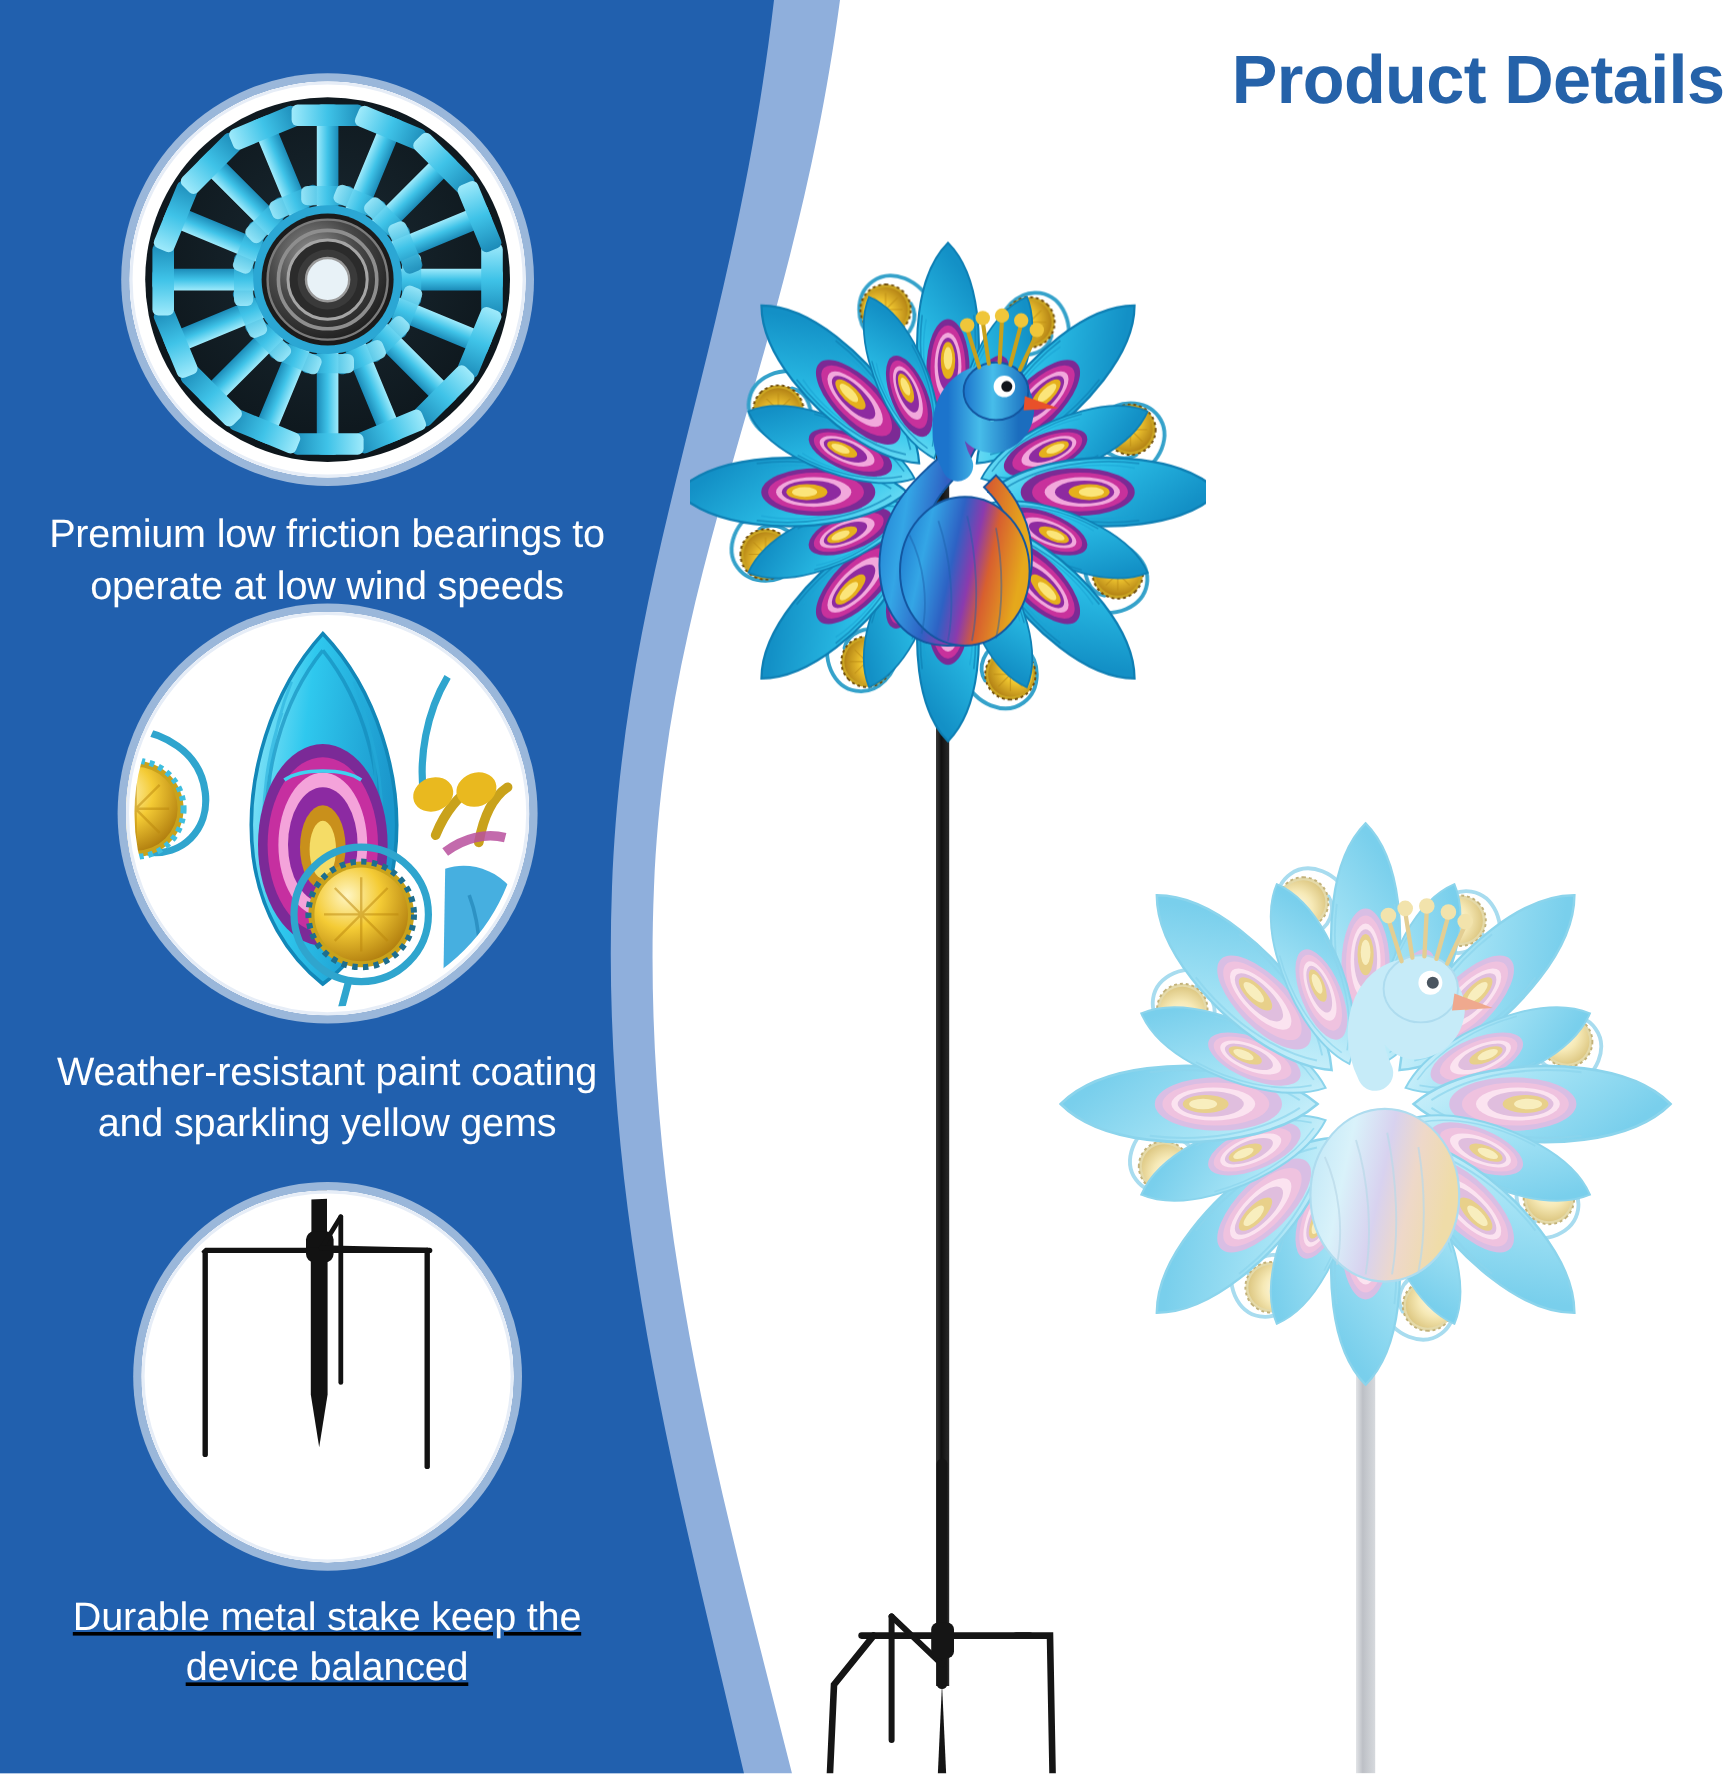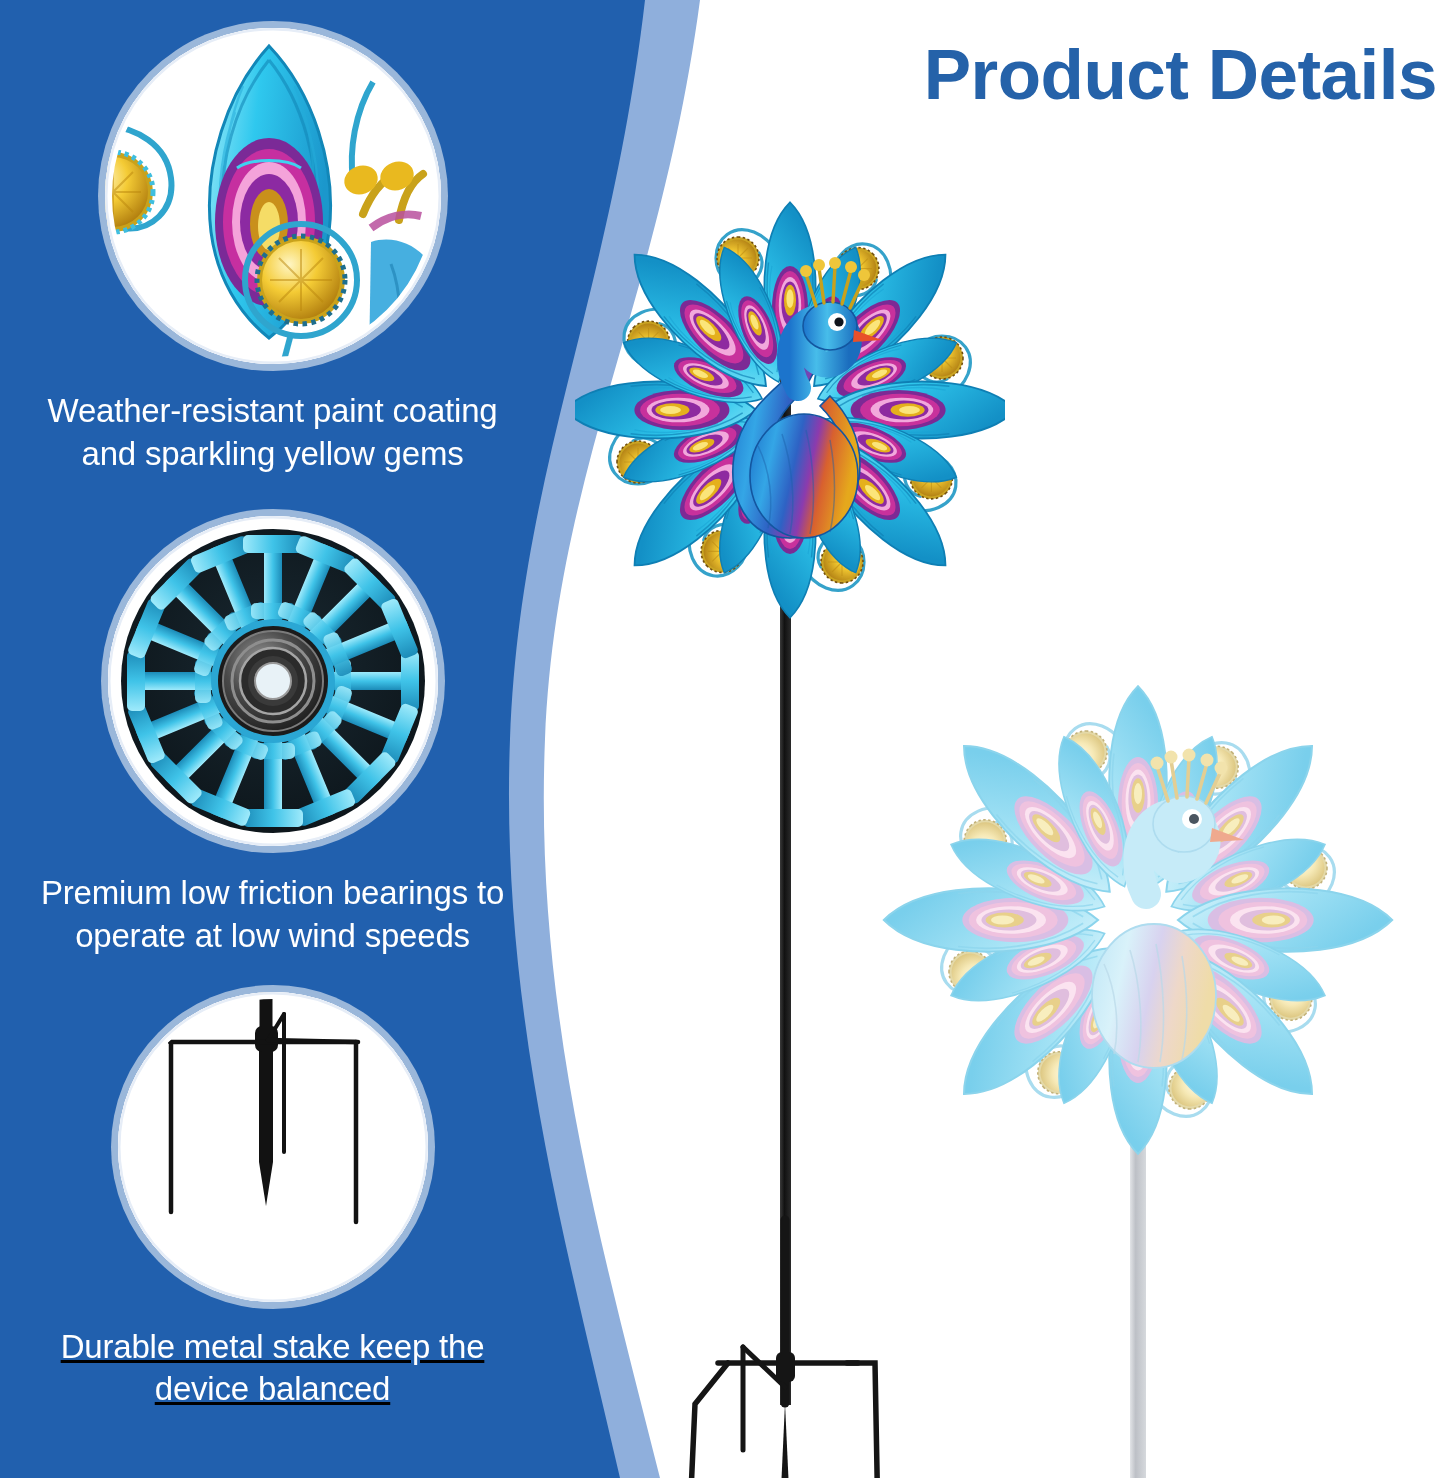--- a/index.html
+++ b/index.html
@@ -44,21 +44,21 @@
     letter-spacing:-0.2px;
     width:470px;
   }
 
   
   .title {
     position:absolute;
     right:8px; top:34px;
     z-index:6;
     color:#2562A9;
-    font-size:71px;
+    font-size:57px;
     font-weight:bold;
     letter-spacing:-0.5px;
     white-space:nowrap;
     font-family:"Liberation Sans", sans-serif;
   }
 
   
   .product-main { position:absolute; left:575px; top:120px; width:430px; height:1358px; z-index:4; }
   .product-faded { position:absolute; left:830px; top:520px; width:625px; height:958px; z-index:3; }
   .product-main svg, .product-faded svg { display:block; width:100%; height:100%; }
@@ -474,95 +474,20 @@
               <circle cx="69" cy="-160" r="6.5"></circle>
             <circle cx="83" cy="-152" r="6.5"></circle>
           </g>
         </g>
       </g>
     </svg>
   </div>
 
   <div class="left-col">
 
-    <div class="feature-block">
-      <div class="circle-frame" style="width:336px;height:336px;">
-        <svg viewBox="0 0 336 336" width="336" height="336">
-          <defs>
-            <clipPath id="clipA">
-                <circle cx="168" cy="168" r="168"></circle>
-              </clipPath>
-            <linearGradient id="bigFea" x1="0" y1="0" x2="1" y2="0.3">
-              <stop offset="0%" stop-color="#9BEAF9"></stop>
-              <stop offset="42%" stop-color="#2FC8EE"></stop>
-              <stop offset="100%" stop-color="#1B97CC"></stop>
-            </linearGradient>
-            <radialGradient id="bigGem" cx="0.35" cy="0.3" r="0.8">
-              <stop offset="0%" stop-color="#FFF6C4"></stop>
-              <stop offset="45%" stop-color="#F4CB35"></stop>
-              <stop offset="100%" stop-color="#A9750A"></stop>
-            </radialGradient>
-          </defs>
-          <g clip-path="url(#clipA)">
-            <rect width="336" height="336" fill="#ffffff"></rect>
-
-            <g transform="translate(104,18)">
-              <path d="M60,0 C18,46 -6,120 2,186 C8,232 30,268 60,292
-                       C92,268 114,232 120,186 C128,120 104,46 60,0 Z" fill="url(#bigFea)" stroke="#1287B8" stroke-width="3"></path>
-              <path d="M60,14 C26,56 8,120 14,180 M60,14 C94,56 112,120 106,180" fill="none" stroke="#1287B8" stroke-width="3" opacity="0.6"></path>
-              <path d="M26,66 C14,100 8,140 12,176 M94,66 C106,100 112,140 108,176
-                       M34,40 C20,74 14,112 16,150 M86,40 C100,74 106,112 104,150" fill="none" stroke="#24ABD8" stroke-width="2.4" opacity="0.55"></path>
-
-              <ellipse cx="60" cy="176" rx="54" ry="84" fill="#7B2A97"></ellipse>
-              <ellipse cx="60" cy="176" rx="46" ry="73" fill="#C62FA0"></ellipse>
-              <ellipse cx="60" cy="176" rx="37" ry="60" fill="#F4A3DA"></ellipse>
-              <ellipse cx="60" cy="176" rx="29" ry="48" fill="#8C2AA2"></ellipse>
-              <ellipse cx="60" cy="178" rx="19" ry="35" fill="#C9901B"></ellipse>
-              <ellipse cx="60" cy="180" rx="11" ry="24" fill="#F5DC66"></ellipse>
-              <path d="M28,122 C42,112 78,112 92,122" fill="none" stroke="#3FD2F0" stroke-width="3"></path>
-            </g>
-
-            <path d="M-10,96 C34,98 62,118 66,150 C70,182 46,204 18,200" fill="none" stroke="#2FA5CE" stroke-width="6"></path>
-            <g transform="translate(8,164)">
-              <circle r="40" fill="#C9A21B"></circle>
-              <circle r="35" fill="url(#bigGem)"></circle>
-              <circle r="40" fill="none" stroke="#3FBEDF" stroke-width="5" stroke-dasharray="4 4"></circle>
-              <path d="M-20,-20 L20,20 M20,-20 L-20,20 M0,-28 L0,28 M-28,0 L28,0" stroke="#B9860C" stroke-width="2" opacity="0.5"></path>
-            </g>
-
-            <path d="M196,252 m-56,0 a56,56 0 1,0 112,0 a56,56 0 1,0 -112,0" fill="none" stroke="#2FA5CE" stroke-width="6"></path>
-            <path d="M186,306 L178,336" fill="none" stroke="#2FA5CE" stroke-width="6"></path>
-            <g transform="translate(196,252)">
-              <circle r="44" fill="#C9A21B"></circle>
-              <circle r="39" fill="url(#bigGem)"></circle>
-              <circle r="44" fill="none" stroke="#1E6E8E" stroke-width="5" stroke-dasharray="4.5 4.5"></circle>
-              <path d="M-22,-22 L22,22 M22,-22 L-22,22 M0,-31 L0,31 M-31,0 L31,0" stroke="#B9860C" stroke-width="2" opacity="0.5"></path>
-            </g>
-
-            <path d="M268,54 C250,84 244,122 248,152" fill="none" stroke="#2FA5CE" stroke-width="6"></path>
-            <g stroke="#C9A21B" stroke-width="8" fill="none" stroke-linecap="round">
-              <path d="M258,186 C266,166 278,152 290,146"></path>
-              <path d="M294,192 C298,170 306,154 318,146"></path>
-            </g>
-            <g fill="#E9B91F">
-              <ellipse cx="256" cy="152" rx="17" ry="14" transform="rotate(-20 256 152)"></ellipse>
-              <ellipse cx="292" cy="148" rx="17" ry="14" transform="rotate(-20 292 148)"></ellipse>
-            </g>
-
-            <path d="M266,214 C290,206 318,218 330,244 C342,270 336,308 318,336 L264,336 Z" fill="#36A8DD" opacity="0.92"></path>
-            <path d="M286,236 C296,262 298,302 292,336" fill="none" stroke="#1D7FB0" stroke-width="3" opacity="0.6"></path>
-            <path d="M266,200 C282,188 300,184 316,188" fill="none" stroke="#B8509E" stroke-width="8" opacity="0.85"></path>
-          </g>
-          <circle cx="168" cy="168" r="165" fill="none" stroke="#ffffff" stroke-width="8"></circle>
-          <circle cx="168" cy="168" r="167" fill="none" stroke="#E6EDF7" stroke-width="3"></circle>
-        </svg>
-      </div>
-      <div class="caption" style="margin-top:26px;">Weather-resistant paint coating and sparkling yellow gems</div>
-    </div>
-
     <div class="feature-block" style="margin-top:40px;">
       <div class="circle-frame" style="width:330px;height:330px;">
         <svg viewBox="0 0 330 330" width="330" height="330">
           <defs>
             <clipPath id="clipB">
                 <circle cx="165" cy="165" r="165"></circle>
               </clipPath>
             <radialGradient id="hubBg" cx="0.5" cy="0.45" r="0.6">
               <stop offset="0%" stop-color="#1a2a33"></stop>
               <stop offset="100%" stop-color="#0c1419"></stop>
@@ -618,20 +543,95 @@
               <circle r="18" fill="none" stroke="#9a9a9a" stroke-width="2"></circle>
             </g>
           </g>
           <circle cx="165" cy="165" r="162" fill="none" stroke="#ffffff" stroke-width="8"></circle>
           <circle cx="165" cy="165" r="164" fill="none" stroke="#E6EDF7" stroke-width="3"></circle>
         </svg>
       </div>
       <div class="caption" style="margin-top:26px;">Premium low friction bearings to operate at low wind speeds</div>
     </div>
 
+    <div class="feature-block">
+      <div class="circle-frame" style="width:336px;height:336px;">
+        <svg viewBox="0 0 336 336" width="336" height="336">
+          <defs>
+            <clipPath id="clipA">
+                <circle cx="168" cy="168" r="168"></circle>
+              </clipPath>
+            <linearGradient id="bigFea" x1="0" y1="0" x2="1" y2="0.3">
+              <stop offset="0%" stop-color="#9BEAF9"></stop>
+              <stop offset="42%" stop-color="#2FC8EE"></stop>
+              <stop offset="100%" stop-color="#1B97CC"></stop>
+            </linearGradient>
+            <radialGradient id="bigGem" cx="0.35" cy="0.3" r="0.8">
+              <stop offset="0%" stop-color="#FFF6C4"></stop>
+              <stop offset="45%" stop-color="#F4CB35"></stop>
+              <stop offset="100%" stop-color="#A9750A"></stop>
+            </radialGradient>
+          </defs>
+          <g clip-path="url(#clipA)">
+            <rect width="336" height="336" fill="#ffffff"></rect>
+
+            <g transform="translate(104,18)">
+              <path d="M60,0 C18,46 -6,120 2,186 C8,232 30,268 60,292
+                       C92,268 114,232 120,186 C128,120 104,46 60,0 Z" fill="url(#bigFea)" stroke="#1287B8" stroke-width="3"></path>
+              <path d="M60,14 C26,56 8,120 14,180 M60,14 C94,56 112,120 106,180" fill="none" stroke="#1287B8" stroke-width="3" opacity="0.6"></path>
+              <path d="M26,66 C14,100 8,140 12,176 M94,66 C106,100 112,140 108,176
+                       M34,40 C20,74 14,112 16,150 M86,40 C100,74 106,112 104,150" fill="none" stroke="#24ABD8" stroke-width="2.4" opacity="0.55"></path>
+
+              <ellipse cx="60" cy="176" rx="54" ry="84" fill="#7B2A97"></ellipse>
+              <ellipse cx="60" cy="176" rx="46" ry="73" fill="#C62FA0"></ellipse>
+              <ellipse cx="60" cy="176" rx="37" ry="60" fill="#F4A3DA"></ellipse>
+              <ellipse cx="60" cy="176" rx="29" ry="48" fill="#8C2AA2"></ellipse>
+              <ellipse cx="60" cy="178" rx="19" ry="35" fill="#C9901B"></ellipse>
+              <ellipse cx="60" cy="180" rx="11" ry="24" fill="#F5DC66"></ellipse>
+              <path d="M28,122 C42,112 78,112 92,122" fill="none" stroke="#3FD2F0" stroke-width="3"></path>
+            </g>
+
+            <path d="M-10,96 C34,98 62,118 66,150 C70,182 46,204 18,200" fill="none" stroke="#2FA5CE" stroke-width="6"></path>
+            <g transform="translate(8,164)">
+              <circle r="40" fill="#C9A21B"></circle>
+              <circle r="35" fill="url(#bigGem)"></circle>
+              <circle r="40" fill="none" stroke="#3FBEDF" stroke-width="5" stroke-dasharray="4 4"></circle>
+              <path d="M-20,-20 L20,20 M20,-20 L-20,20 M0,-28 L0,28 M-28,0 L28,0" stroke="#B9860C" stroke-width="2" opacity="0.5"></path>
+            </g>
+
+            <path d="M196,252 m-56,0 a56,56 0 1,0 112,0 a56,56 0 1,0 -112,0" fill="none" stroke="#2FA5CE" stroke-width="6"></path>
+            <path d="M186,306 L178,336" fill="none" stroke="#2FA5CE" stroke-width="6"></path>
+            <g transform="translate(196,252)">
+              <circle r="44" fill="#C9A21B"></circle>
+              <circle r="39" fill="url(#bigGem)"></circle>
+              <circle r="44" fill="none" stroke="#1E6E8E" stroke-width="5" stroke-dasharray="4.5 4.5"></circle>
+              <path d="M-22,-22 L22,22 M22,-22 L-22,22 M0,-31 L0,31 M-31,0 L31,0" stroke="#B9860C" stroke-width="2" opacity="0.5"></path>
+            </g>
+
+            <path d="M268,54 C250,84 244,122 248,152" fill="none" stroke="#2FA5CE" stroke-width="6"></path>
+            <g stroke="#C9A21B" stroke-width="8" fill="none" stroke-linecap="round">
+              <path d="M258,186 C266,166 278,152 290,146"></path>
+              <path d="M294,192 C298,170 306,154 318,146"></path>
+            </g>
+            <g fill="#E9B91F">
+              <ellipse cx="256" cy="152" rx="17" ry="14" transform="rotate(-20 256 152)"></ellipse>
+              <ellipse cx="292" cy="148" rx="17" ry="14" transform="rotate(-20 292 148)"></ellipse>
+            </g>
+
+            <path d="M266,214 C290,206 318,218 330,244 C342,270 336,308 318,336 L264,336 Z" fill="#36A8DD" opacity="0.92"></path>
+            <path d="M286,236 C296,262 298,302 292,336" fill="none" stroke="#1D7FB0" stroke-width="3" opacity="0.6"></path>
+            <path d="M266,200 C282,188 300,184 316,188" fill="none" stroke="#B8509E" stroke-width="8" opacity="0.85"></path>
+          </g>
+          <circle cx="168" cy="168" r="165" fill="none" stroke="#ffffff" stroke-width="8"></circle>
+          <circle cx="168" cy="168" r="167" fill="none" stroke="#E6EDF7" stroke-width="3"></circle>
+        </svg>
+      </div>
+      <div class="caption" style="margin-top:26px;">Weather-resistant paint coating and sparkling yellow gems</div>
+    </div>
+
     <div class="feature-block" style="margin-top:34px;text-decoration:underline;">
       <div class="circle-frame" style="width:310px;height:310px;">
         <svg viewBox="0 0 310 310" width="310" height="310">
           <defs>
               <clipPath id="clipC">
                 <circle cx="155" cy="155" r="155"></circle>
               </clipPath>
             </defs>
           <g clip-path="url(#clipC)">
             <rect width="310" height="310" fill="#ffffff"></rect>

